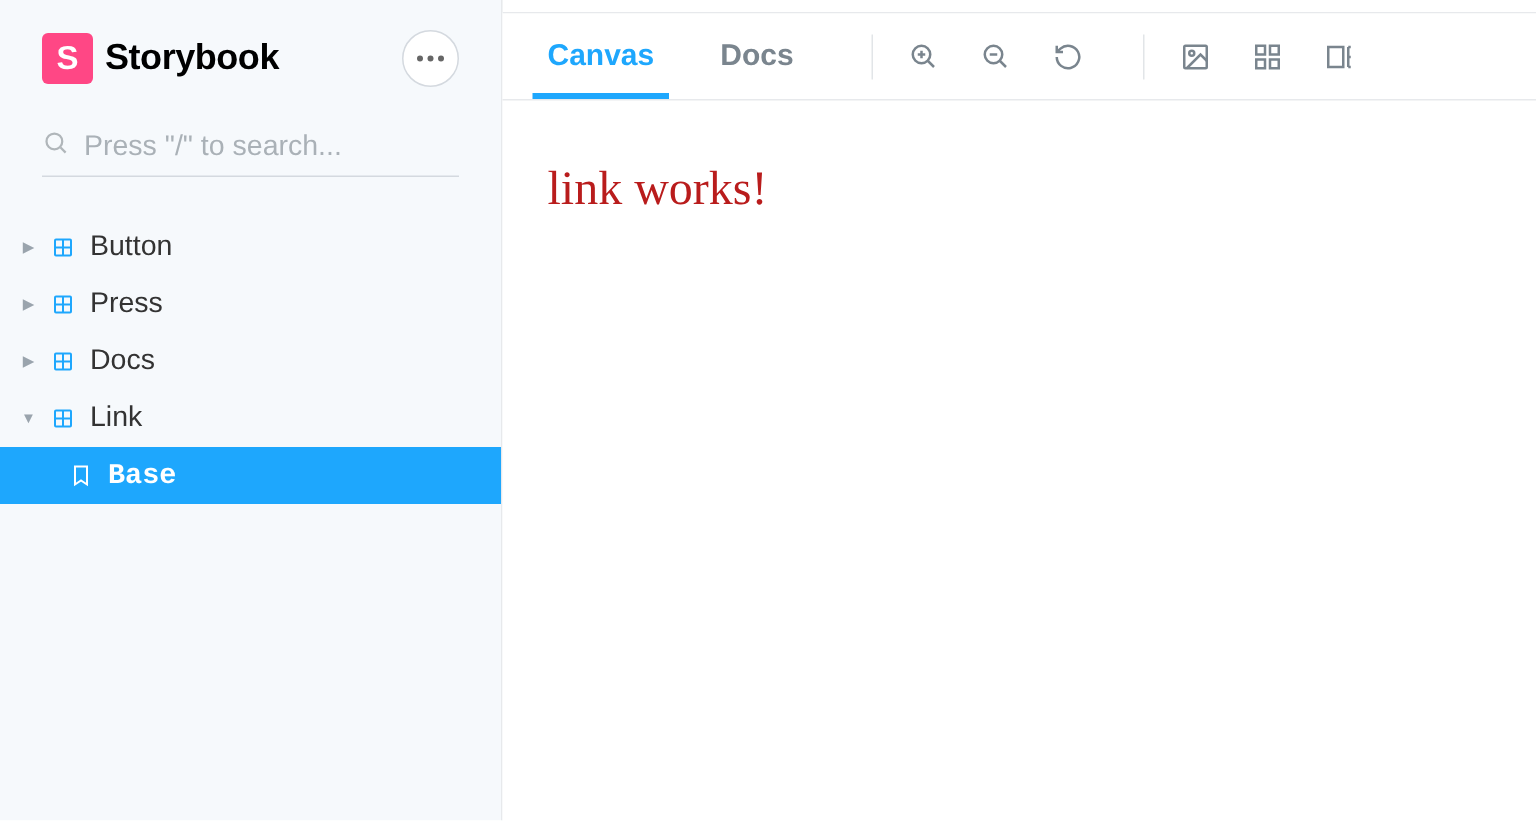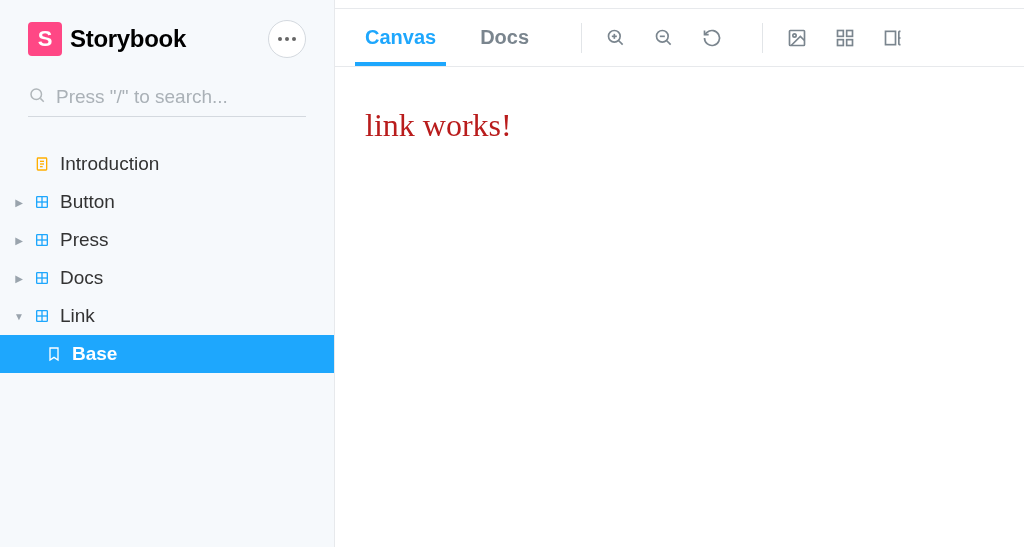--- a/index.html
+++ b/index.html
@@ -108,20 +108,21 @@
       align-items: center;
       padding: 8px 28px 8px 14px;
       font-size: 19px;
       color: #333;
       cursor: pointer;
       gap: 10px;
       min-height: 38px;
     }
     .nav-item.child {
       padding-left: 46px;
+      font-family: Liberation Mono, monospace;
     }
     .nav-item.active {
       background: #1ea7fd;
       color: #fff;
     }
     .nav-item.active svg { stroke: #fff; fill: none; }
     .nav-item.active .bookmark-icon { color: #fff; }
     .nav-caret {
       width: 10px;
       display: flex;
@@ -231,32 +232,20 @@
         <svg width="18" height="18" viewBox="0 0 24 24" fill="none" stroke="#b0b6ba" stroke-width="2">
             <circle cx="11" cy="11" r="7"></circle>
             <line x1="21" y1="21" x2="16.5" y2="16.5"></line>
           </svg>
       </span>
       <input class="search-input" placeholder="Press &quot;/&quot; to search..." style="">
     </div>
   </div>
 
 
-  <div class="nav-item">
-    <span class="nav-caret"></span>
-    <span class="nav-icon doc-icon">
-      <svg width="16" height="16" viewBox="0 0 24 24" fill="none" stroke="#ffae00" stroke-width="2">
-          <rect x="5" y="3" width="14" height="18" rx="1"></rect>
-          <line x1="9" y1="8" x2="15" y2="8"></line>
-          <line x1="9" y1="12" x2="15" y2="12"></line>
-          <line x1="9" y1="16" x2="13" y2="16"></line>
-        </svg>
-    </span>
-    <span class="nav-label">Introduction</span>
-  </div>
 
   <div class="nav-item">
     <span class="nav-caret">▶</span>
     <span class="nav-icon comp-icon">
       <svg width="16" height="16" viewBox="0 0 24 24" fill="none" stroke="#1ea7fd" stroke-width="2">
           <rect x="4" y="4" width="16" height="16" rx="1"></rect>
           <line x1="4" y1="12" x2="20" y2="12"></line>
           <line x1="12" y1="4" x2="12" y2="20"></line>
         </svg>
     </span>

